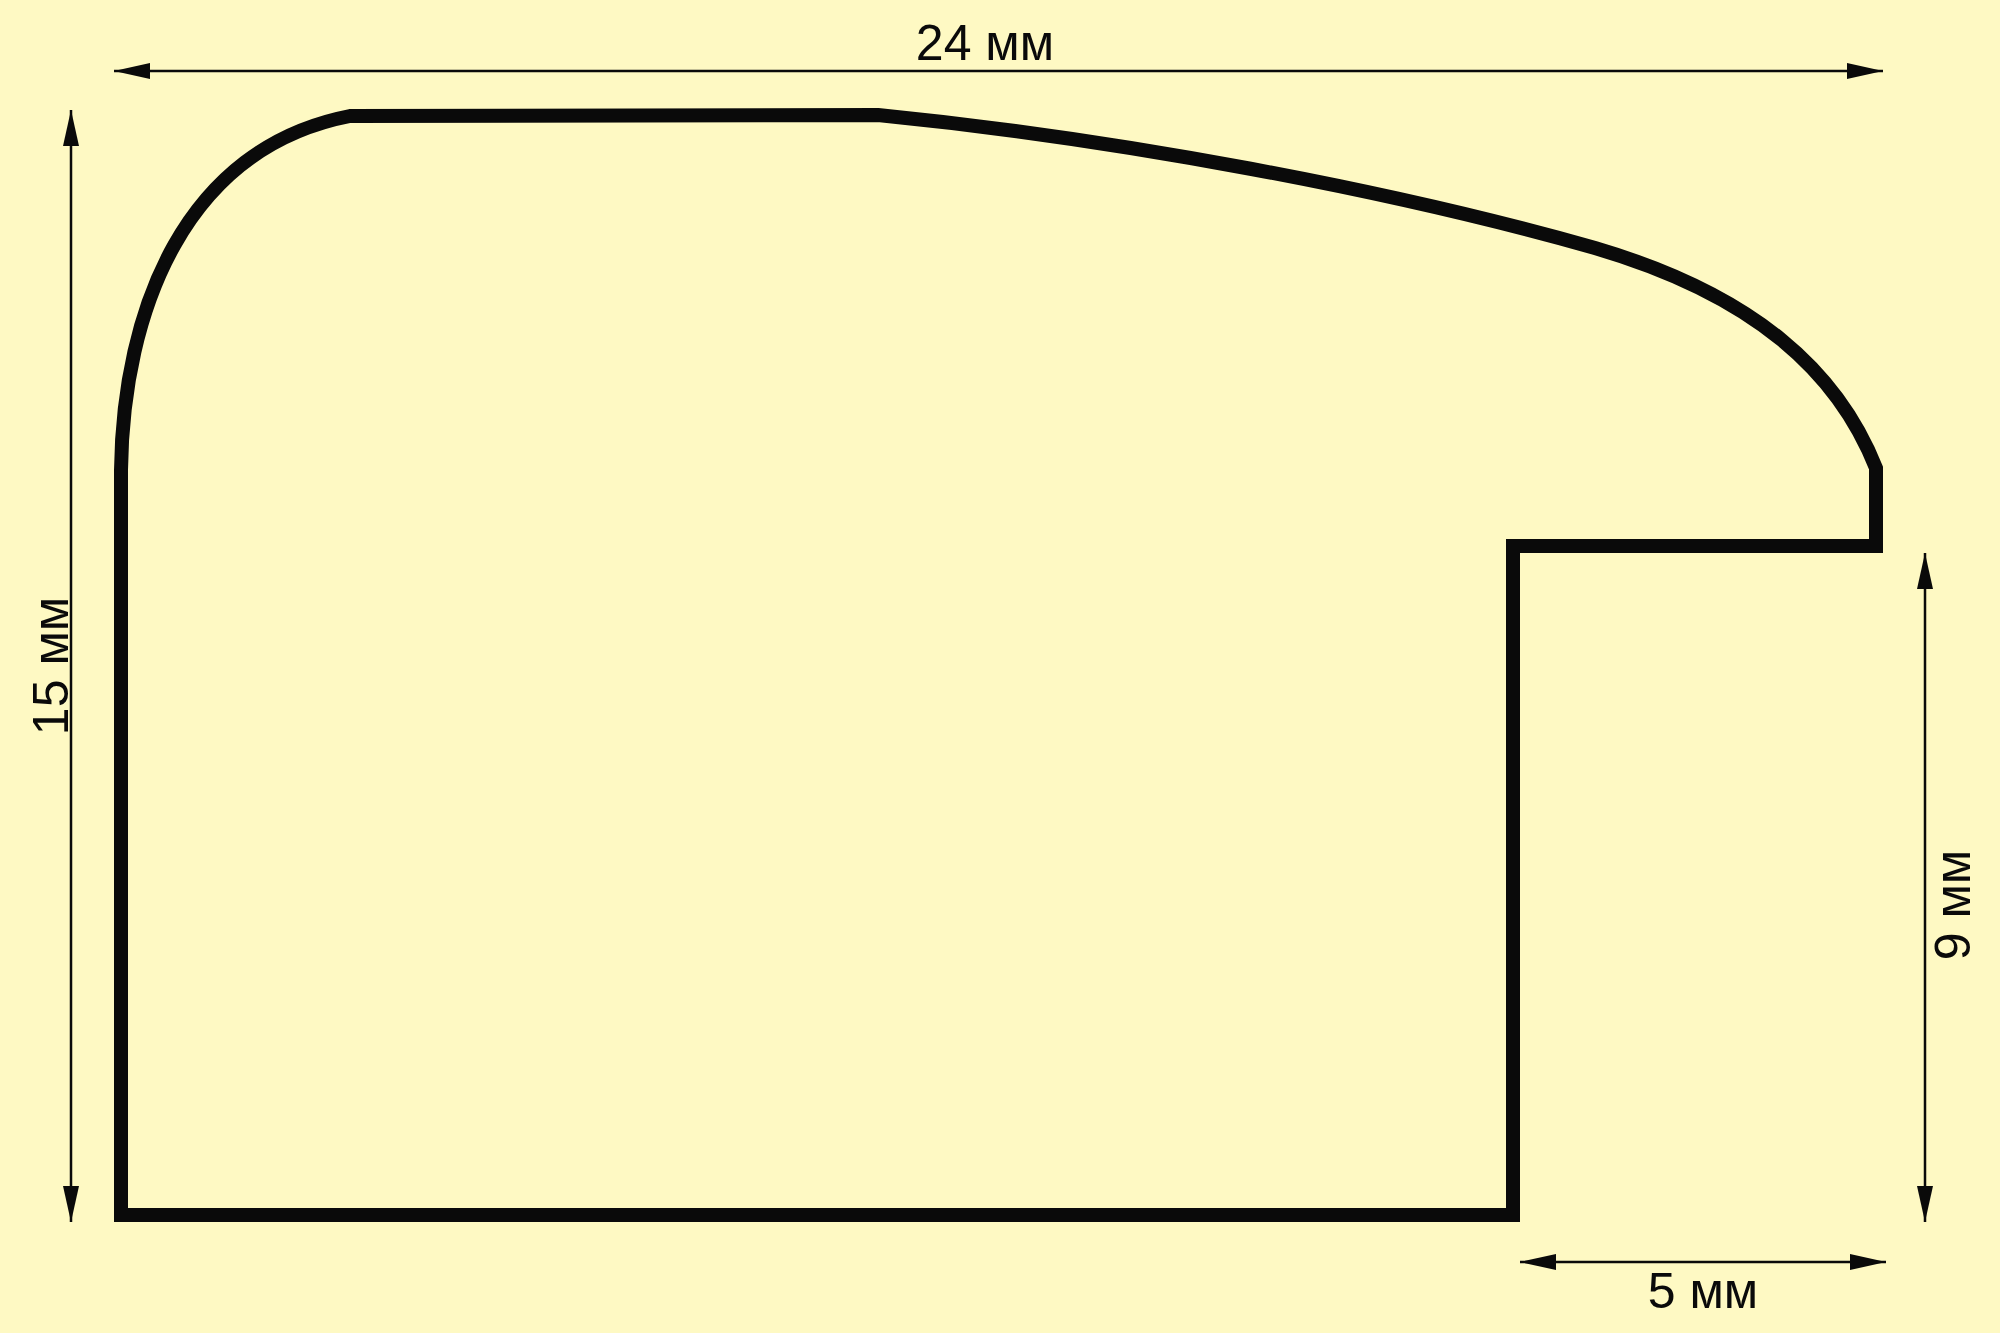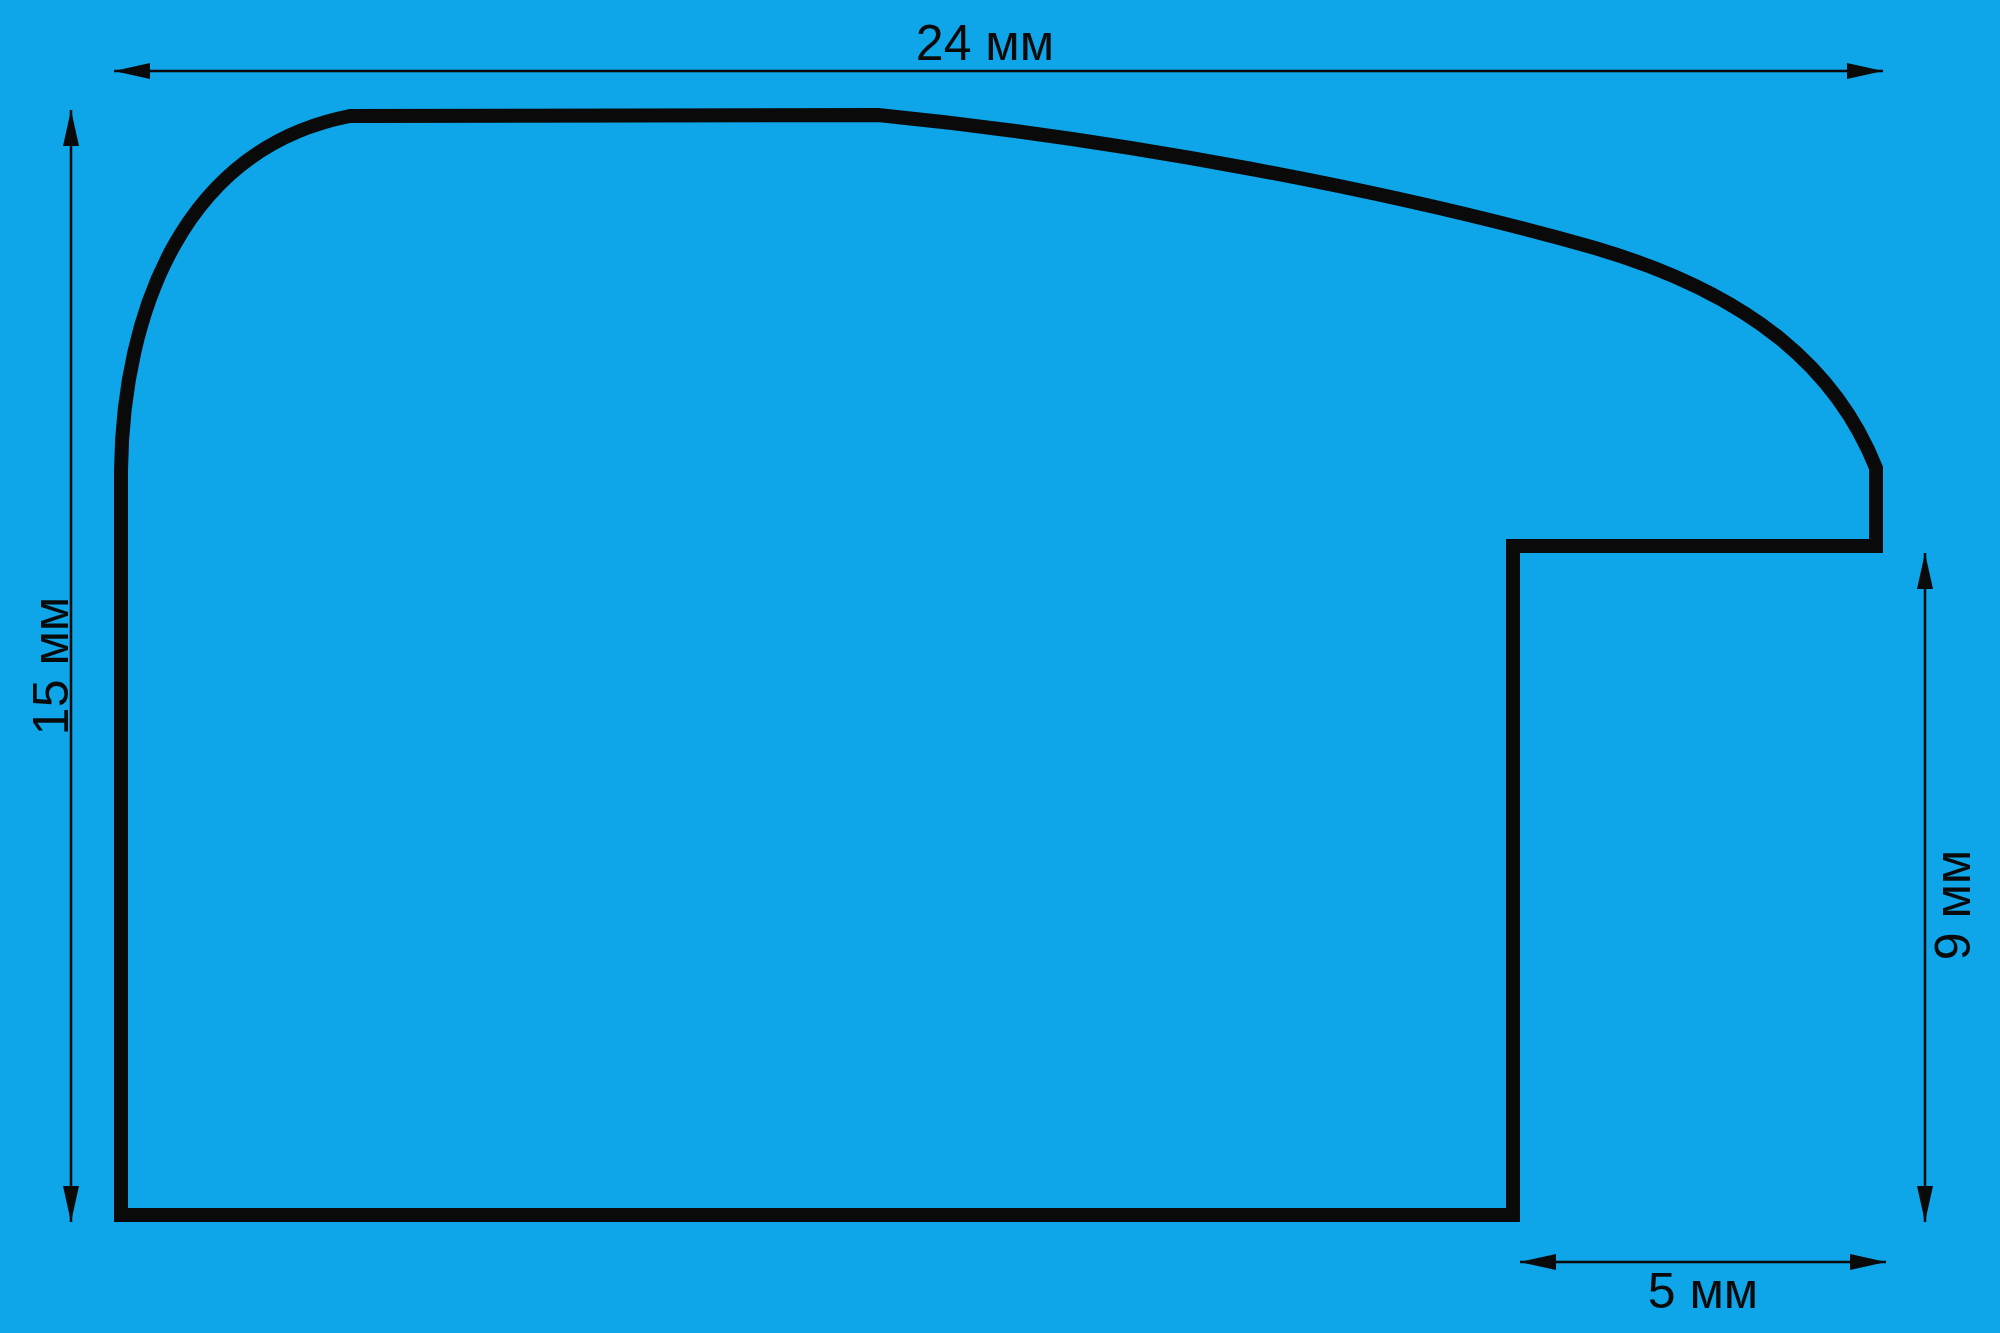--- a/index.html
+++ b/index.html
@@ -4,21 +4,21 @@
 <style>
   html, body {
     margin: 0;
     padding: 0;
     background: #ffffff;
   }
   .stage {
     position: relative;
     width: 2000px;
     height: 1333px;
-    background: #0ea5e9;
+    background: #fef9c3;
     overflow: hidden;
   }
   svg {
     display: block;
     width: 2000px;
     height: 1333px;
   }
   .profile-outline {
     fill: none;
     stroke-width: 14px;

